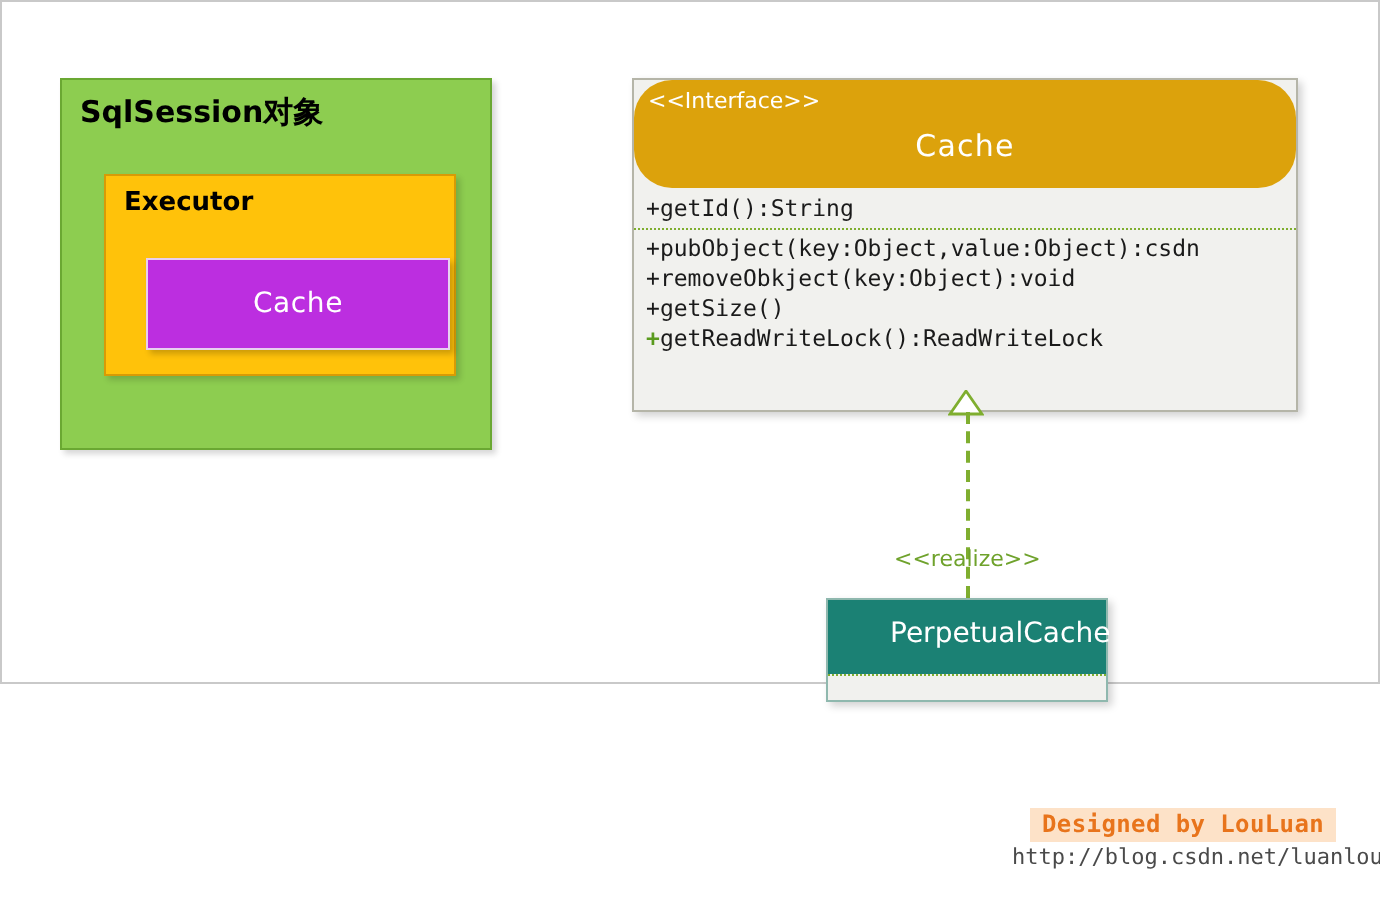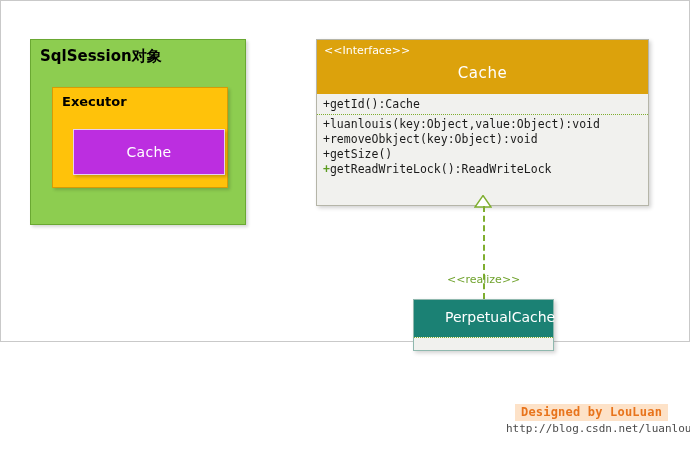--- a/index.html
+++ b/index.html
@@ -96,20 +96,21 @@
     box-sizing: border-box;
     border: 1px solid #b5b5a8;
     background: #f1f1ee;
     box-shadow: 2px 2px 4px rgba(0,0,0,0.18);
   }
   .iface-header {
     position: relative;
     height: 54px;
     background: #dca20c;
     box-sizing: border-box;
+    border-radius: 19px;
   }
   .iface-stereotype {
     position: absolute;
     left: 7px;
     top: 4px;
     font-size: 11px;
     color: #ffffff;
     font-family: "DejaVu Sans", sans-serif;
     letter-spacing: 0px;
   }
@@ -242,25 +243,25 @@
     </div>
   </div>
 
   <div class="iface-box">
     <div class="iface-header">
       <div class="iface-stereotype">&lt;&lt;Interface&gt;&gt;</div>
       <div class="iface-name">Cache</div>
     </div>
 
     <div class="iface-attrs">
-      <div class="member"><span class="vis">+</span><span>getId():Cache</span></div>
+      <div class="member"><span class="vis">+</span><span>getId():String</span></div>
     </div>
 
     <div class="iface-ops">
-      <div class="member"><span class="vis">+</span><span>luanlouis(key:Object,value:Object):void</span></div>
+      <div class="member"><span class="vis">+</span><span>pubObject(key:Object,value:Object):csdn</span></div>
       <div class="member"><span class="vis">+</span><span>removeObkject(key:Object):void</span></div>
       <div class="member"><span class="vis">+</span><span>getSize()</span></div>
       <div class="member green-vis"><span class="vis">+</span><span>getReadWriteLock():ReadWriteLock</span></div>
     </div>
   </div>
 
   <svg class="realize-arrow-outline" viewBox="0 0 18 13">
     <polygon points="9,0.5 17,12 1,12" fill="#ffffff" stroke="#7fae2f" stroke-width="1.4"></polygon>
   </svg>
   <div class="realize-line"></div>

